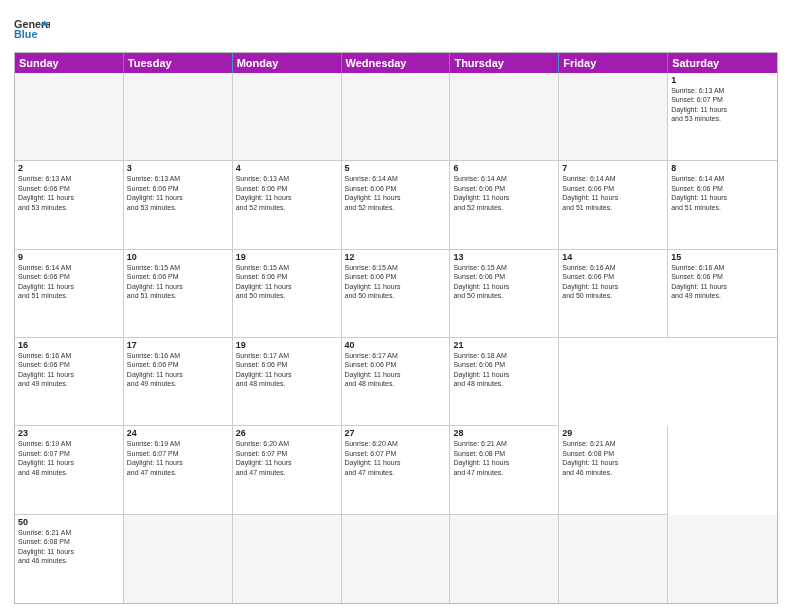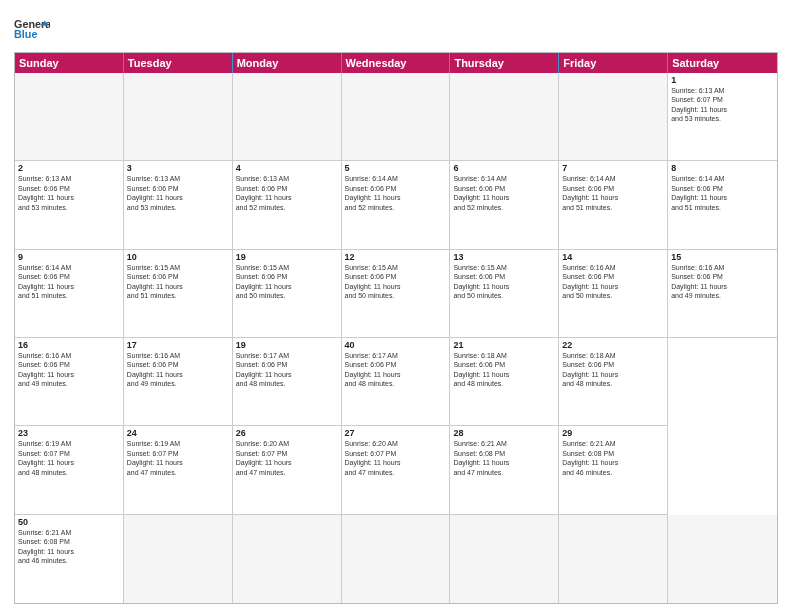--- a/index.html
+++ b/index.html
@@ -47,21 +47,21 @@
     }
     .calendar {
       flex: 1;
       display: flex;
       flex-direction: column;
       border: 1px solid #bbb;
     }
     .cal-header {
       display: grid;
       grid-template-columns: repeat(7, 1fr);
-      background: #be185d;
+      background: #a21caf;
     }
     .cal-header-cell {
       color: #fff;
       font-size: 11px;
       font-weight: bold;
       padding: 4px 4px;
       text-align: left;
       border-right: 1px solid #4a8fd0;
     }
     .cal-header-cell:last-child { border-right: none; }
@@ -279,27 +279,20 @@
 Daylight: 11 hours
 and 48 minutes.</div>
           </div>
           <div class="cal-cell">
             <span class="day-num">21</span>
             <div class="cell-info" style="white-space: pre-line;">Sunrise: 6:18 AM
 Sunset: 6:06 PM
 Daylight: 11 hours
 and 48 minutes.</div>
           </div>
-          <div class="cal-cell">
-            <span class="day-num">22</span>
-            <div class="cell-info" style="white-space: pre-line;">Sunrise: 6:18 AM
-Sunset: 6:06 PM
-Daylight: 11 hours
-and 48 minutes.</div>
-          </div>
         </div>
         <div class="row">
           <div class="cal-cell">
             <span class="day-num">23</span>
             <div class="cell-info" style="white-space: pre-line;">Sunrise: 6:19 AM
 Sunset: 6:07 PM
 Daylight: 11 hours
 and 48 minutes.</div>
           </div>
           <div class="cal-cell">

